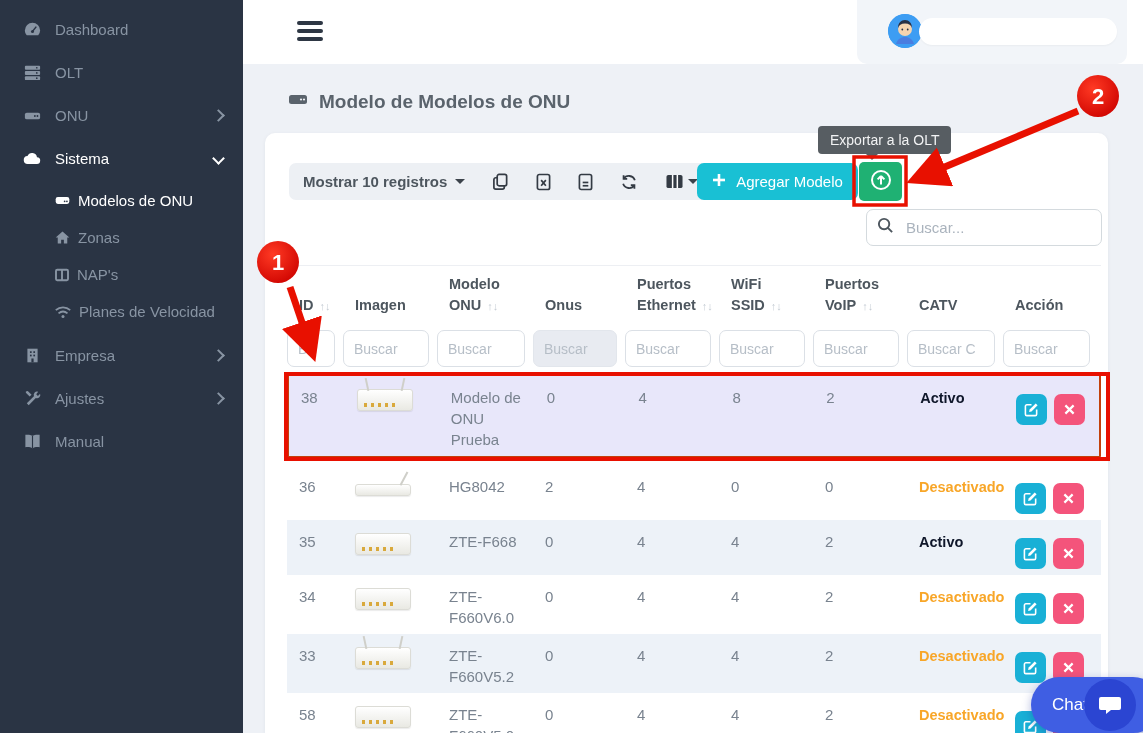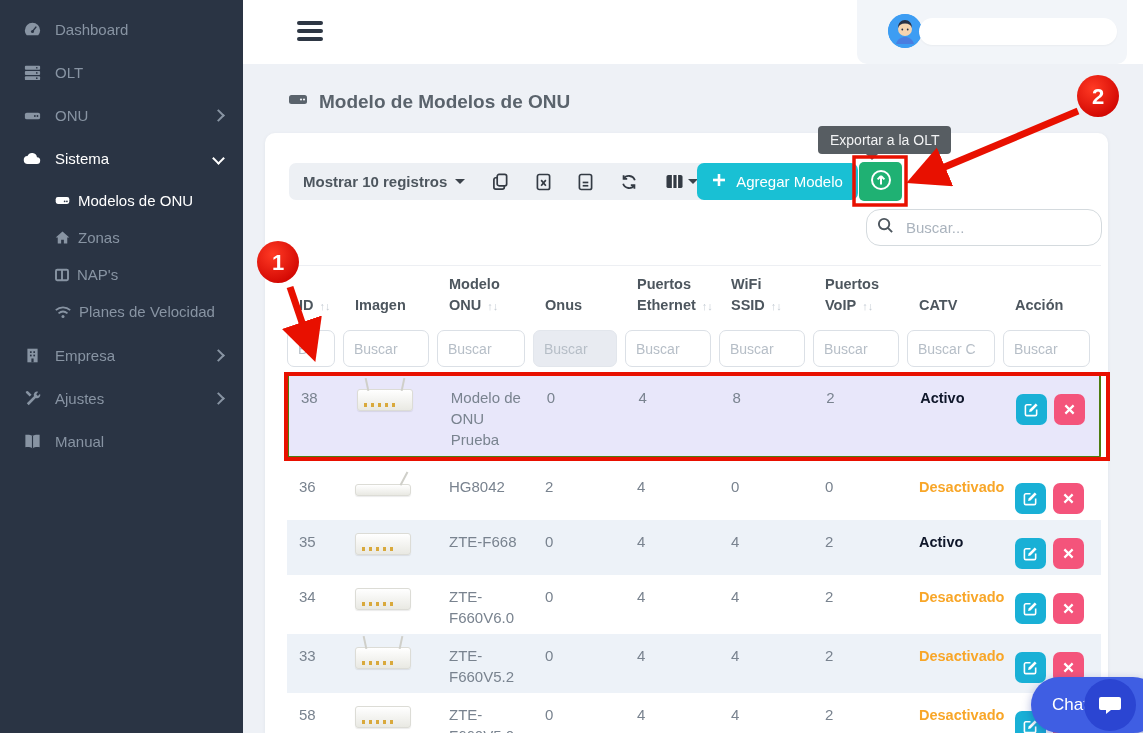--- a/index.html
+++ b/index.html
@@ -41,42 +41,42 @@
   .caret{width:0;height:0;border-left:5px solid transparent;border-right:5px solid transparent;border-top:5px solid #3c434b;display:inline-block;}
   .tool-ic{margin-left:27px;cursor:pointer;display:flex;align-items:center;gap:4px;}
   .btn-add{position:absolute;left:697px;top:163px;width:161px;height:37px;background:#19c0d4;border:none;border-radius:7px;
            color:#fff;font-size:15px;display:flex;align-items:center;justify-content:center;gap:10px;cursor:pointer;z-index:2;
            font-family:"Liberation Sans",sans-serif;}
   .btn-export{position:absolute;left:859px;top:162px;width:43px;height:39px;background:#1fb173;border:none;border-radius:5px;
               display:flex;align-items:center;justify-content:center;cursor:pointer;z-index:2;}
   .tooltip{position:absolute;left:818px;top:126px;height:28px;padding:0 12px;background:#575d62;color:#f2f3f4;font-size:14px;
            border-radius:4px;display:flex;align-items:center;z-index:6;}
   .tooltip:after{content:"";position:absolute;left:48px;bottom:-6px;border-left:6px solid transparent;border-right:6px solid transparent;border-top:6px solid #575d62;}
-  .search-wrap{position:absolute;left:866px;top:209px;width:236px;height:37px;background:#fff;border:1px solid #d4dade;border-radius:14px;
+  .search-wrap{position:absolute;left:866px;top:209px;width:236px;height:37px;background:#fff;border:1px solid #d4dade;border-radius:7px;
                display:flex;align-items:center;padding:0 10px;gap:10px;z-index:2;box-sizing:border-box;}
   .search-wrap input{border:none;outline:none;flex:1;font-size:15px;color:#6a737d;background:transparent;min-width:0;
                      font-family:"Liberation Sans",sans-serif;}
   .search-wrap input::placeholder{color:#aab3bd;}
   
   .tbl{position:absolute;left:287px;top:265px;width:814px;z-index:2;}
   .thead{display:flex;align-items:flex-end;border-top:1px solid #edeff3;padding-top:8px;min-height:48px;}
   .th{color:#4d565e;font-size:14.5px;font-weight:bold;line-height:1.45;padding:0 10px 8px 12px;box-sizing:border-box;}
   .sort{color:#c5ccd4;font-size:11px;font-weight:normal;margin-left:6px;white-space:nowrap;}
   .c0{width:56px;}.c1{width:94px;}.c2{width:96px;}.c3{width:92px;}.c4{width:94px;}
   .c5{width:94px;}.c6{width:94px;}.c7{width:96px;}.c8{width:95px;}
   .frow{display:flex;margin:6px 0 2px 0;}
   .fcell{padding:0 8px 0 0;box-sizing:border-box;}
   .fcell input{width:100%;height:37px;box-sizing:border-box;border:1px solid #dbe0e6;border-radius:7px;padding:0 10px;
                font-size:14px;color:#6a737d;background:#fff;font-family:"Liberation Sans",sans-serif;}
   .fcell input::placeholder{color:#b6bec7;}
   .fcell input.dis{background:#e8ebf1;border-color:#e2e6ec;}
   .trow{display:flex;align-items:flex-start;color:#79838f;font-size:15px;}
   .td{padding:11px 10px 6px 12px;box-sizing:border-box;line-height:1.4;}
   .trow.stripe{background:#edf2f8;}
-  .trow.hl{background:#e8e7fa;border:2px solid #4d7c0f;border-radius:2px;min-height:81px;box-sizing:border-box;margin:7px 0;}
+  .trow.hl{background:#e8e7fa;border:2px solid #c2410c;border-radius:2px;min-height:81px;box-sizing:border-box;margin:7px 0;}
   .status{font-weight:bold;font-size:14.5px;}
   .status.ok{color:#0f172a;}
   .status.off{color:#f8a628;}
   .abtns{display:flex;gap:7px;padding-top:7px;}
   .btn-edit{width:31px;height:31px;background:#19b0d6;border:none;border-radius:7px;display:flex;align-items:center;justify-content:center;cursor:pointer;}
   .btn-del{width:31px;height:31px;background:#f4547b;border:none;border-radius:7px;display:flex;align-items:center;justify-content:center;cursor:pointer;}
   
   .dev{width:54px;height:20px;background:linear-gradient(#ffffff,#e9e9e3);border:1px solid #dcdcd6;border-radius:3px;position:relative;margin-top:2px;
        box-shadow:0 1px 1px rgba(0,0,0,.08);}
   .dev .dots{position:absolute;left:6px;bottom:3px;width:34px;height:4px;

